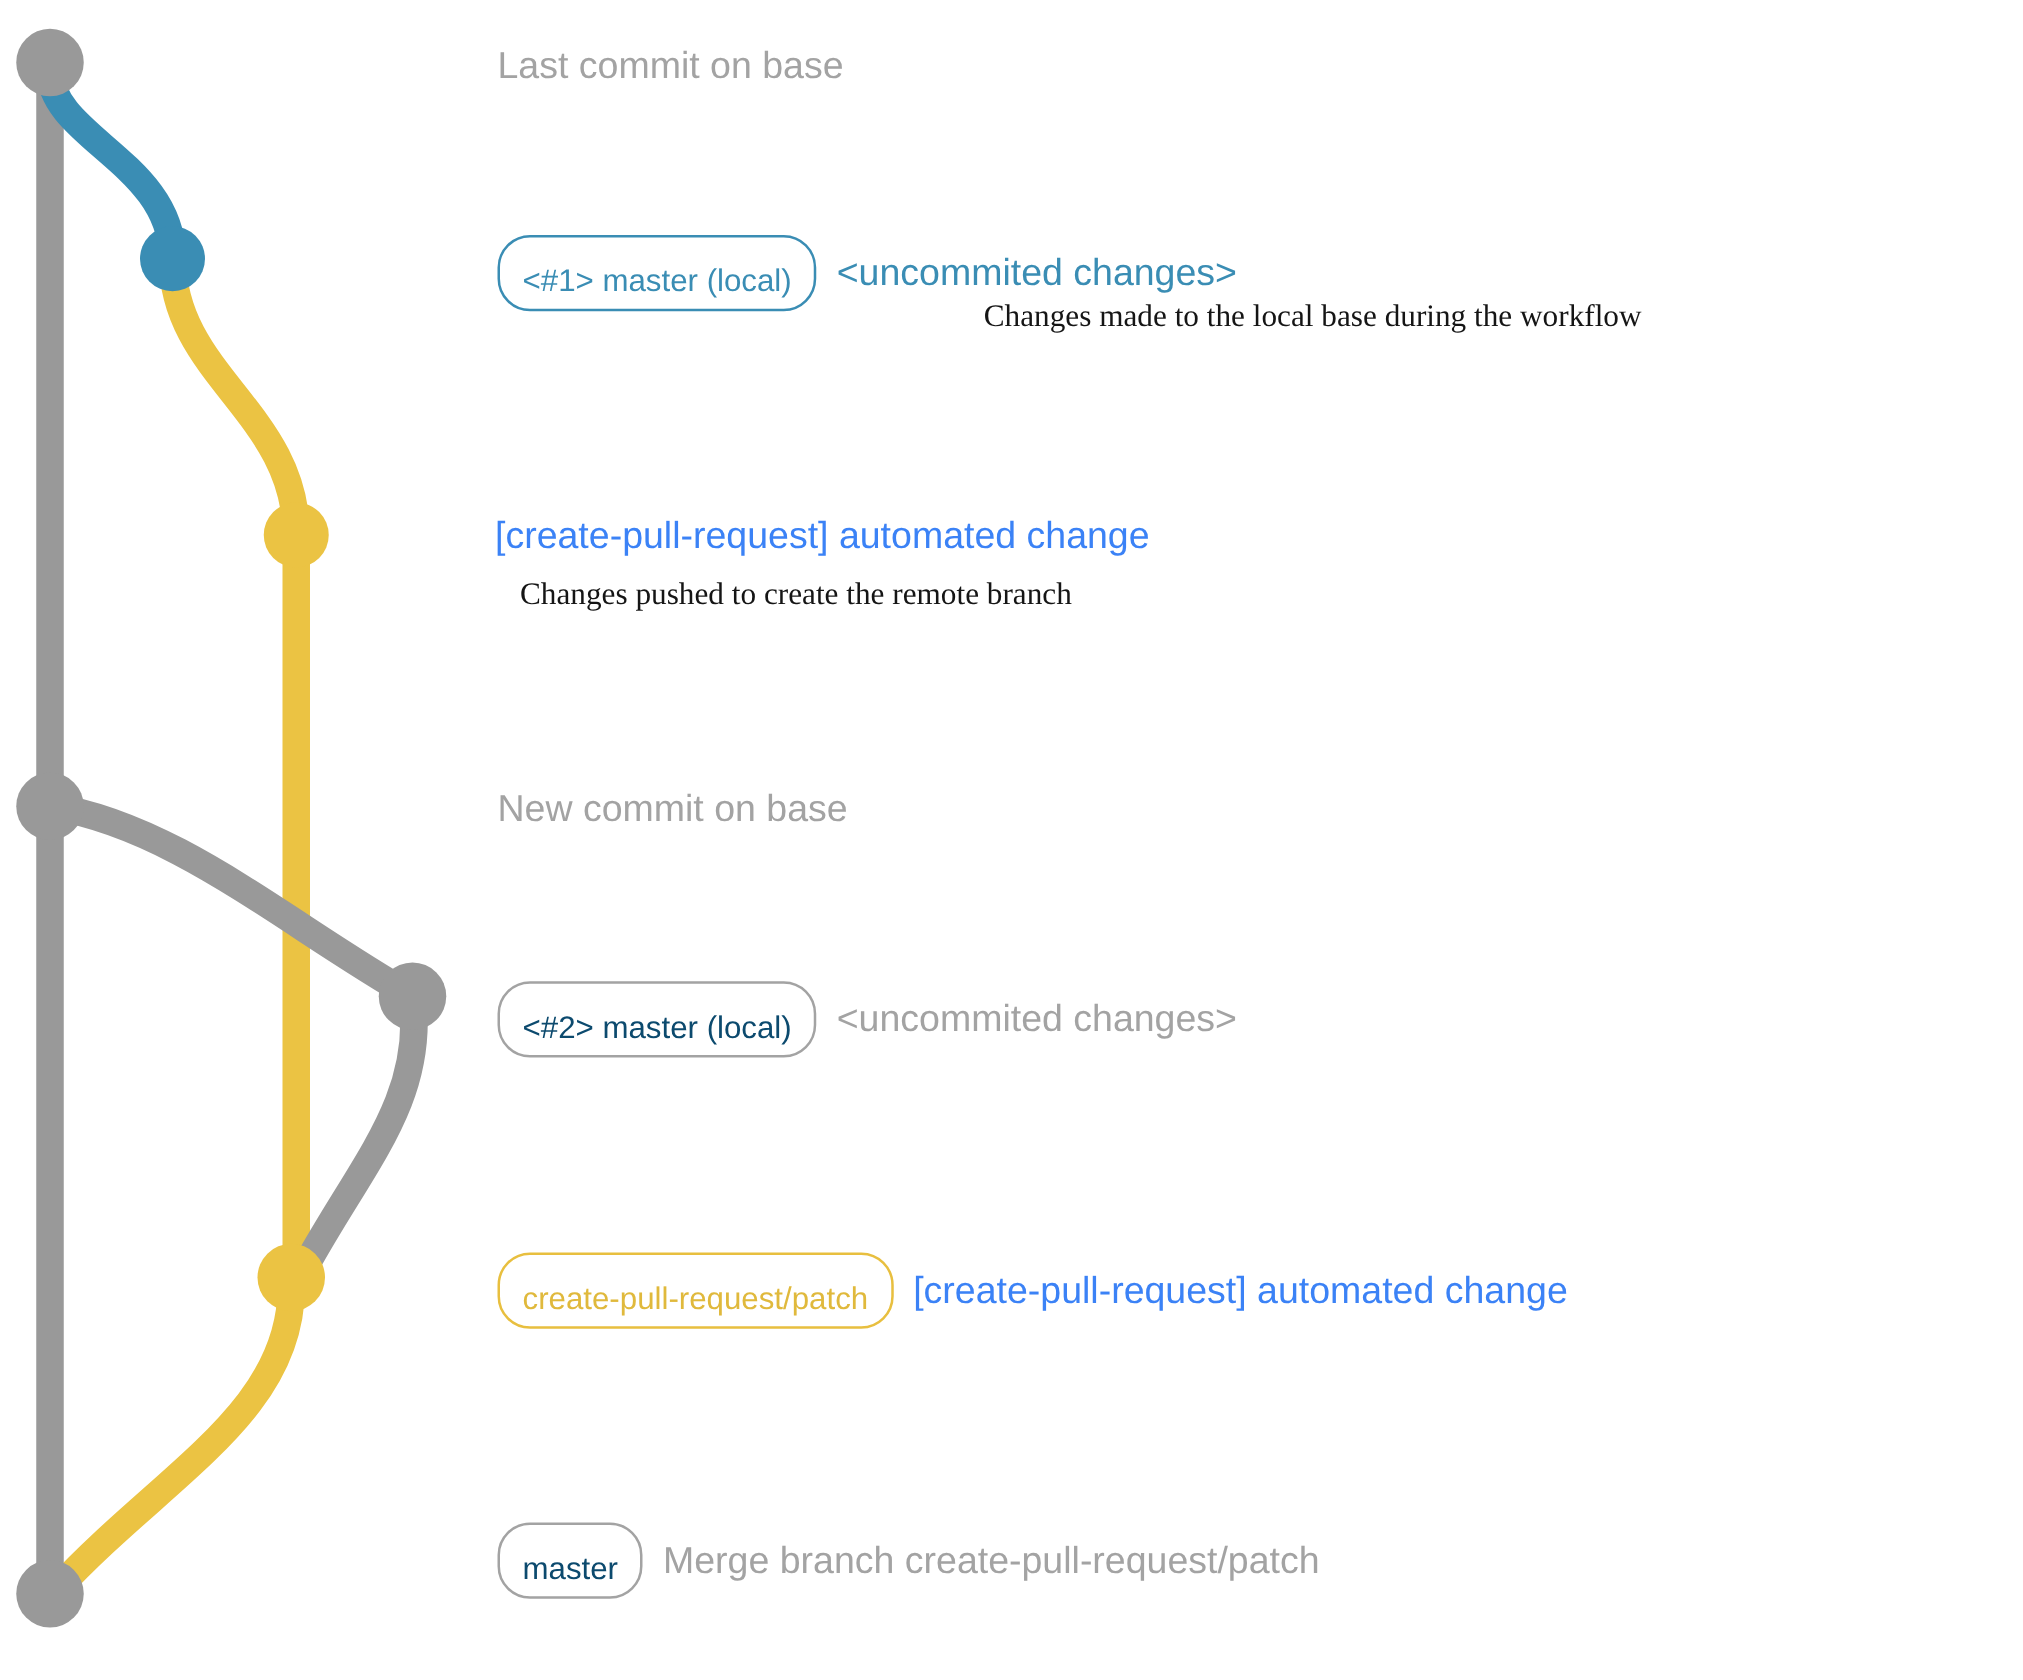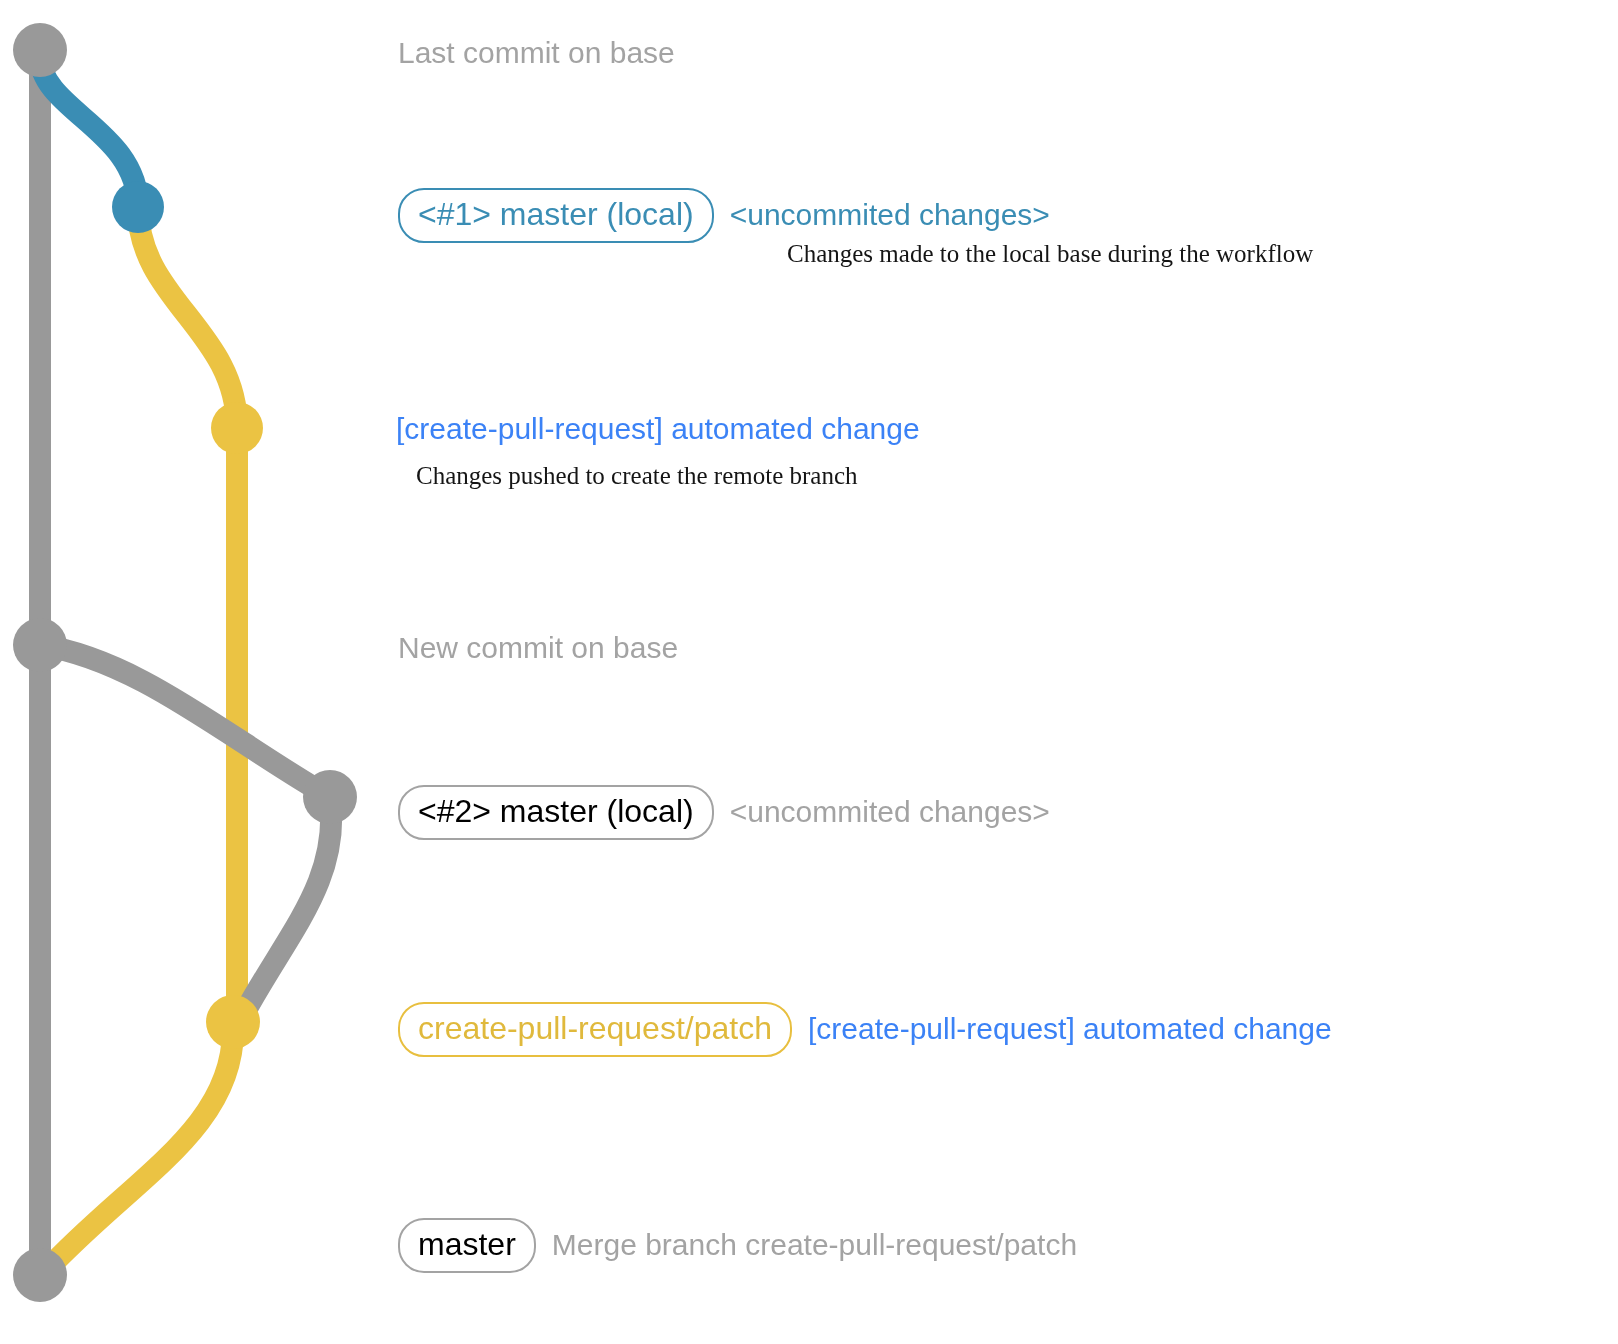--- a/index.html
+++ b/index.html
@@ -27,29 +27,29 @@
   .row {
     position: absolute;
     display: flex;
     align-items: center;
     white-space: nowrap;
   }
   .badge {
     display: inline-block;
     border: 2px solid #999999;
     border-radius: 26px;
-    padding: 8px 18px 9px 18px;
+    padding: 22px 18px 9px 18px;
     font-family: "Liberation Sans", sans-serif;
-    font-size: 32px;
+    font-size: 25px;
     line-height: 1.05;
     color: #999999;
     background: #ffffff;
   }
   .badge.blue  { border-color: #3A8DB4; color: #3A8DB4; }
-  .badge.gray  { border-color: #a3a3a3; color: #000000; }
+  .badge.gray  { border-color: #a3a3a3; color: #0c4a6e; }
   .badge.yellow{ border-color: #e8bf3f; color: #e0b93c; }
   .subject {
     font-family: "Liberation Sans", sans-serif;
     font-size: 30px;
     margin-left: 16px;
   }
   .subject.blue   { color: #3A8DB4; }
   .subject.gray   { color: #a3a3a3; }
   .subject.yellow { color: #3b82f6; }
   .subject.nobadge { margin-left: 0; }

